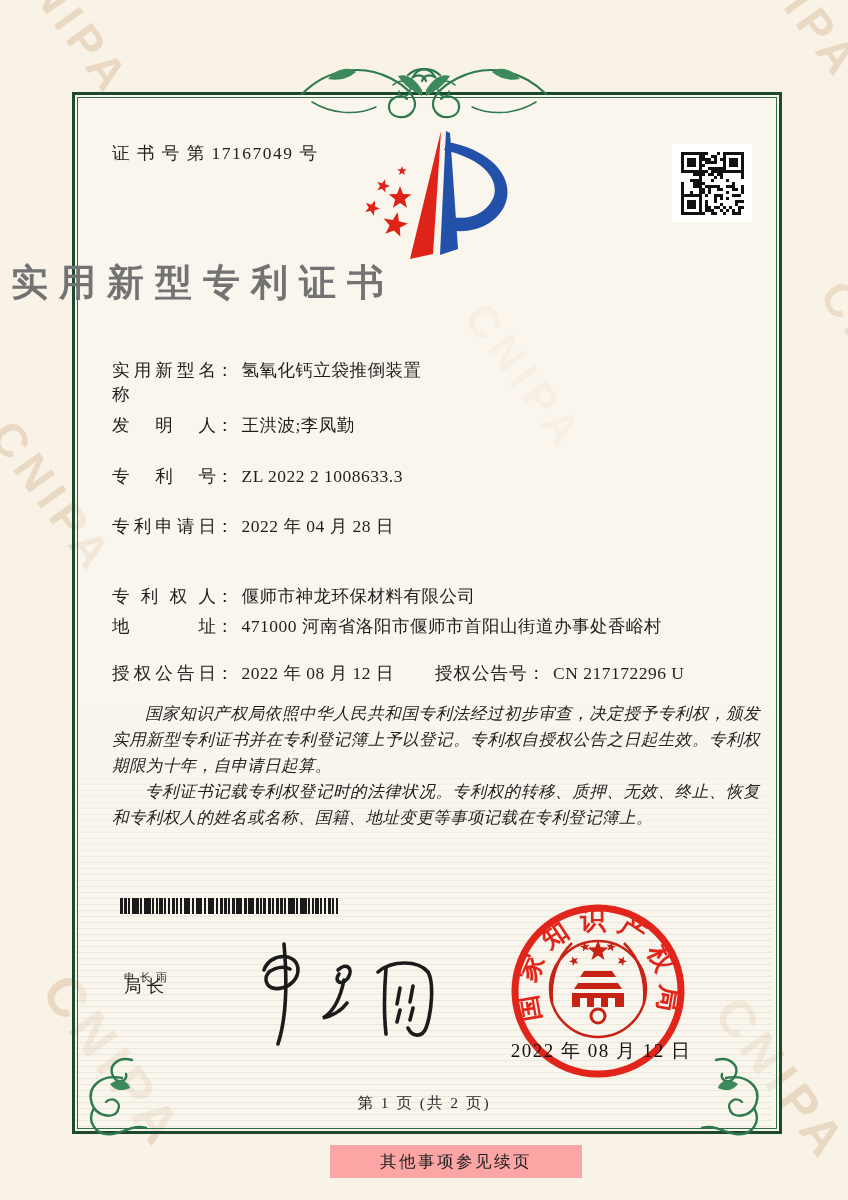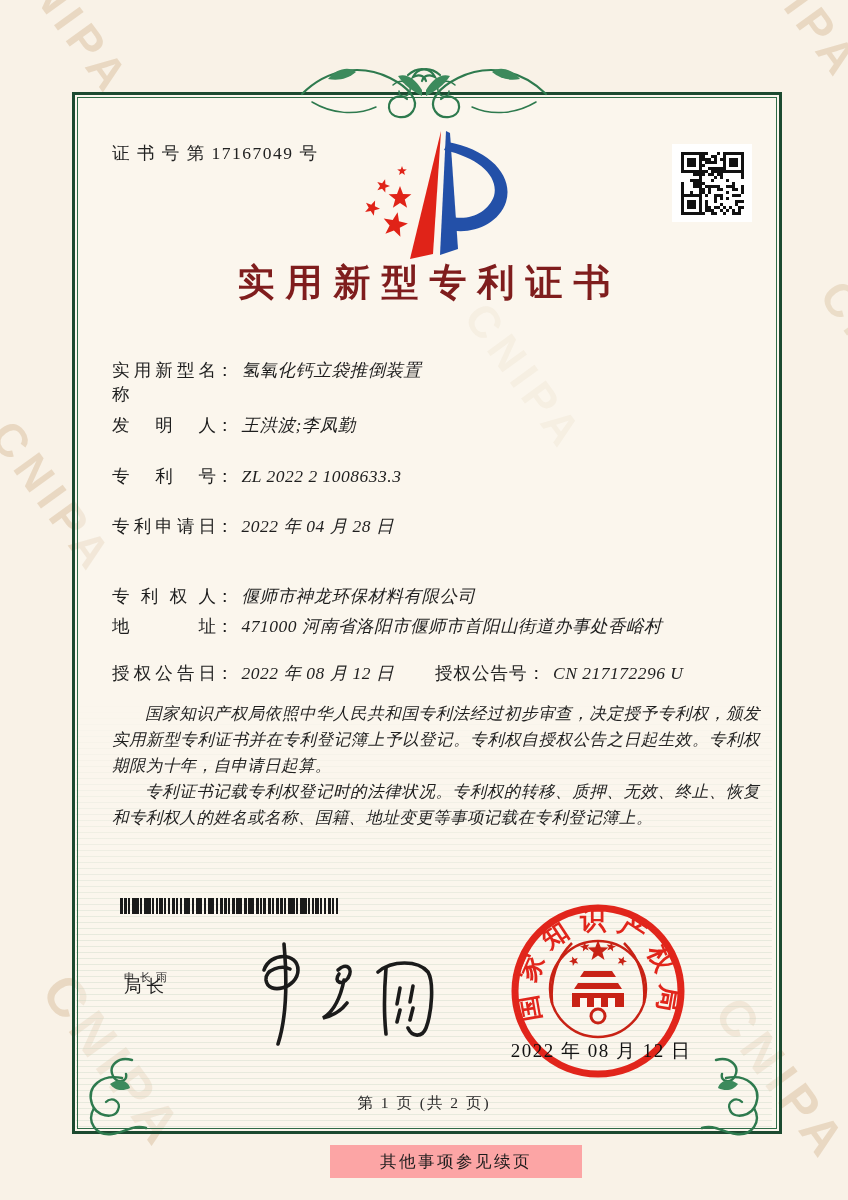--- a/index.html
+++ b/index.html
@@ -34,26 +34,26 @@
   .ornament{position:absolute;z-index:3;}
   .ornament path{stroke:#2e7a4e;fill:none;stroke-linecap:round;}
   .ornament .fill{fill:#3c8a5c;stroke:none;}
   
   .content{position:absolute;left:0;top:0;width:848px;height:1092px;z-index:4;}
   .certno{position:absolute;left:112px;top:141px;font-size:17.5px;letter-spacing:1.5px;color:#222;}
   .logo{position:absolute;left:340px;top:128px;}
   .qrbox{position:absolute;left:672px;top:144px;width:80px;height:78px;background:#fff;}
   .qrbox svg{position:absolute;left:9px;top:8px;}
   .title{
-    position:absolute;left:0;top:258px;width:848px;text-align:center;
-    font-size:37px;font-weight:bold;letter-spacing:11px;text-indent:11px;color:#7f1d1d;
+    position:absolute;left:0;top:258px;width:848px;text-align:left;
+    font-size:37px;font-weight:bold;letter-spacing:11px;text-indent:11px;color:#737373;
   }
   .fieldrow{position:absolute;left:112px;width:660px;font-size:17.5px;color:#1e1e1e;}
   .lbl{display:inline-block;width:104px;text-align:justify;text-align-last:justify;vertical-align:top;}
-  .val{margin-left:8px;letter-spacing:.5px;font-style:italic;}
+  .val{margin-left:8px;letter-spacing:.5px;}
   .pair2{position:absolute;left:323px;top:0;white-space:nowrap;}
   .pair2 .lbl2{letter-spacing:1px;}
   .paras{position:absolute;left:112px;top:701px;width:648px;font-size:16.5px;line-height:26px;
     text-align:justify;color:#222;letter-spacing:.4px;}
   .paras p{margin:0;text-indent:2em;font-style:italic;}
   .barcode{
     position:absolute;left:120px;top:898px;width:218px;height:16px;
     background-image:
       repeating-linear-gradient(90deg,#1a1a1a 0 2px,transparent 2px 4px),
       repeating-linear-gradient(90deg,#1a1a1a 0 1px,transparent 1px 6px),

